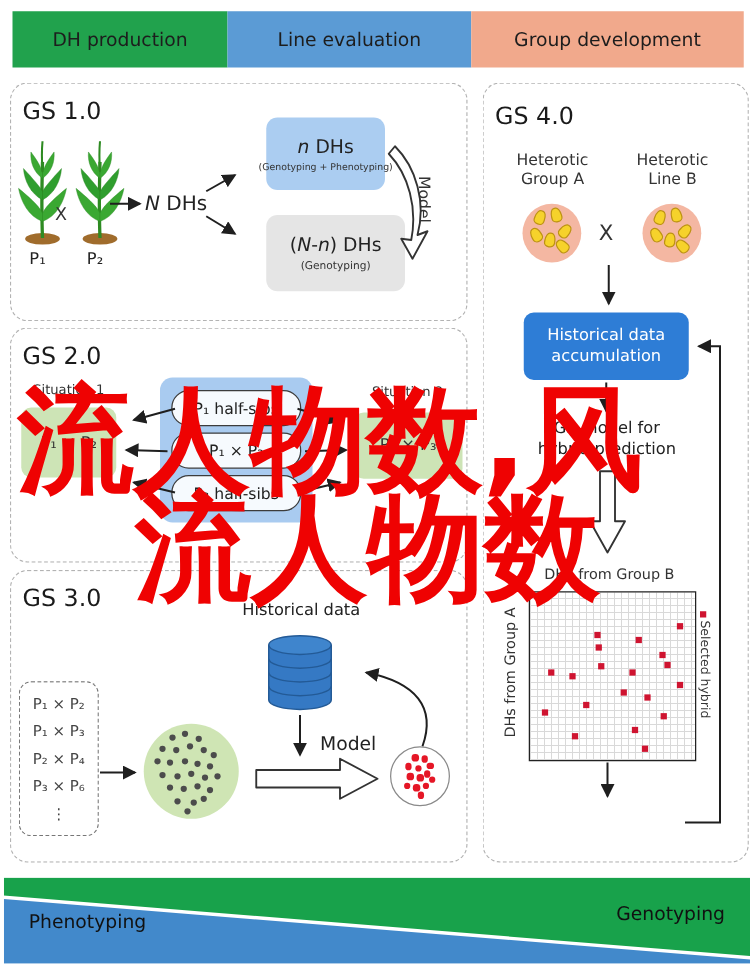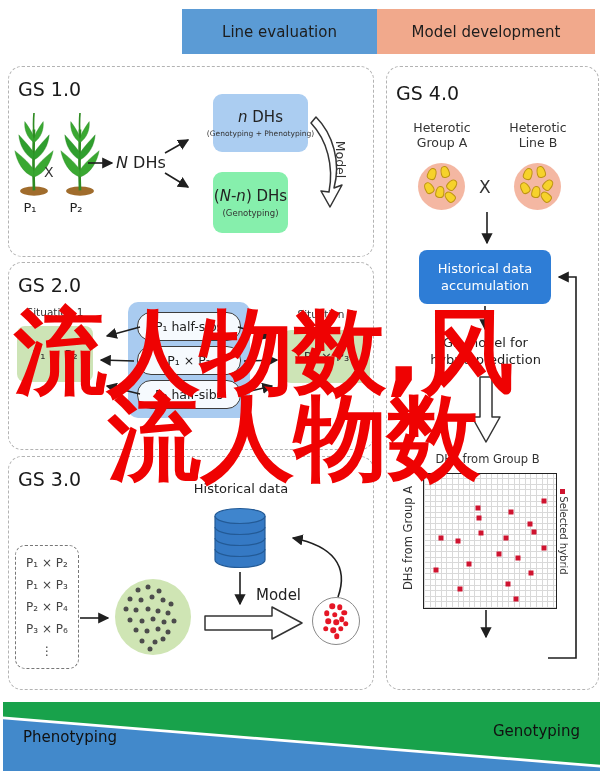--- a/index.html
+++ b/index.html
@@ -64,25 +64,28 @@
         <path d="M30,100 C47,94 56,76 59,60 C47,70 35,80 30,90 Z" fill="#3aa832" stroke="#2c8a24" stroke-width="0.5"></path>
         <path d="M30,74 C15,66 8,50 7,36 C18,48 27,58 30,64 Z" fill="#2f9e2e" stroke="#27831f" stroke-width="0.5"></path>
         <path d="M30,74 C45,66 52,50 53,36 C42,48 33,58 30,64 Z" fill="#2f9e2e" stroke="#27831f" stroke-width="0.5"></path>
         <path d="M30,48 C19,40 15,28 16,16 C25,28 29,36 30,42 Z" fill="#3aa832" stroke="#2c8a24" stroke-width="0.5"></path>
         <path d="M30,48 C41,40 45,28 44,16 C35,28 31,36 30,42 Z" fill="#3aa832" stroke="#2c8a24" stroke-width="0.5"></path>
         <path d="M30,40 C29,25 29,14 30,3" stroke="#2e8b22" stroke-width="2.5" fill="none"></path>
       </g>
     </defs>
   </svg>
 
+  <div class="phase" style="left: 10px; width: 172px; background-color: rgb(33, 162, 77);">
+    <span>DH production</span>
+  </div>
   <div class="phase" style="left: 182px; width: 195px; background-color: rgb(91, 155, 213);">
     <span>Line evaluation</span>
   </div>
   <div class="phase" style="left: 377px; width: 218px; background-color: rgb(241, 169, 140);">
-    <span>Model development</span>
+    <span>Group development</span>
   </div>
 
   <div class="panel" style="left:8px;top:66px;width:364px;height:189px;"></div>
   <div class="panel" style="left:8px;top:262px;width:364px;height:186px;"></div>
   <div class="panel" style="left:8px;top:456px;width:364px;height:232px;"></div>
   <div class="panel" style="left:386px;top:66px;width:211px;height:622px;"></div>
 
   <div class="gs-title" style="left:18px;top:78px;">GS 1.0</div>
   <svg class="abs" style="left:11px;top:111px;" width="46" height="86" viewBox="0 0 60 130">
       <use href="#cornplant"></use>
@@ -92,21 +95,21 @@
     </svg>
   <div class="abs" style="left:44px;top:164px;font-size:14px;color:#333;">X</div>
   <div class="abs center" style="left:16px;top:200px;width:28px;font-size:13px;">P₁</div>
   <div class="abs center" style="left:62px;top:200px;width:28px;font-size:13px;">P₂</div>
   <div class="abs" style="left:116px;top:153px;font-size:16px;"><i>N</i><span> DHs</span></div>
 
   <div class="roundbox" style="left: 213px; top: 94px; width: 95px; height: 58px; background-color: rgb(171, 205, 241);">
     <div class="bt"><i>n</i><span> DHs</span></div>
     <div class="bs">(Genotyping + Phenotyping)</div>
   </div>
-  <div class="roundbox" style="left: 213px; top: 172px; width: 75px; height: 61px; background-color: #86efac;">
+  <div class="roundbox" style="left: 213px; top: 172px; width: 111px; height: 61px; background-color: #e5e5e5;">
     <div class="bt"><span>(</span><i>N</i><span>-</span><i>n</i><span>) DHs</span></div>
     <div class="bs" style="font-size:8.5px;">(Genotyping)</div>
   </div>
   <div class="vtext" style="left:313px;top:152px;width:54px;font-size:12.5px;transform:rotate(90deg);">Model</div>
 
   <div class="gs-title" style="left:18px;top:274px;">GS 2.0</div>
   <div class="sit-label" style="left:10px;top:306px;width:90px;">Situation 1</div>
   <div class="greenbox" style="left:17px;top:326px;width:76px;height:56px;">
     <span>P₁ × P₂</span>
   </div>

